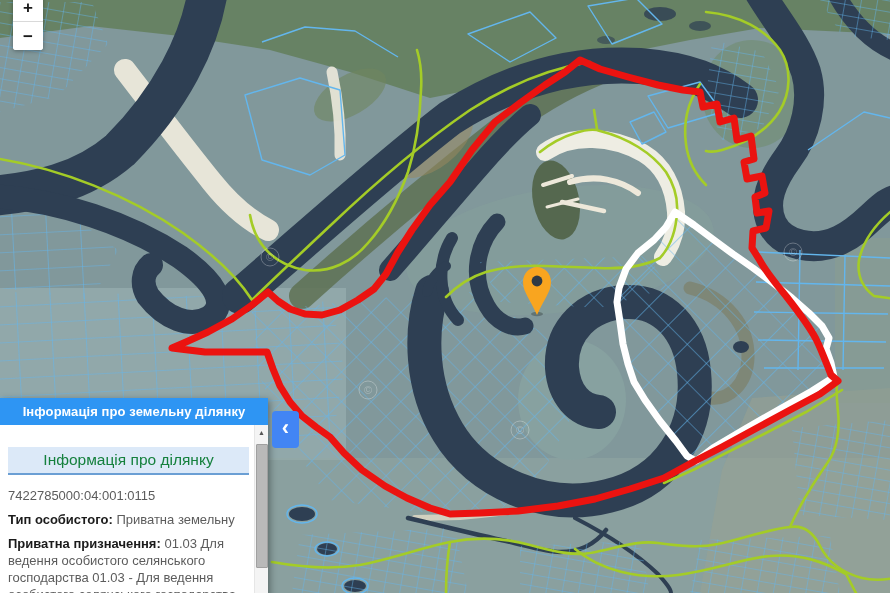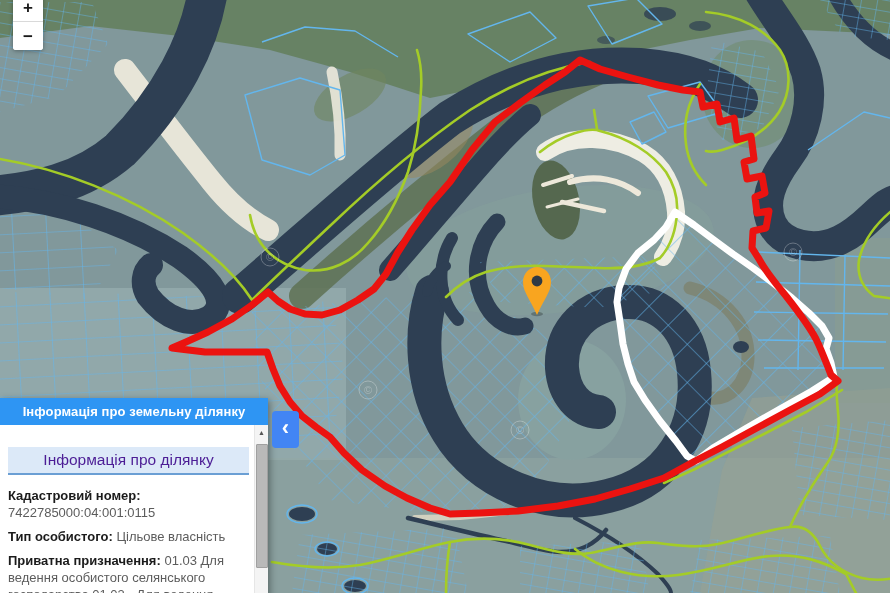--- a/index.html
+++ b/index.html
@@ -16,21 +16,21 @@
   .zdiv{height:1px;background:#d9d9d9;}
 
   
   .panel{position:absolute;left:0;top:374px;width:268px;height:219px;z-index:6;
          box-shadow:2px 2px 7px rgba(0,0,0,.35);margin-top:24px;}
   .panel-header{height:27px;background:#2E95F3;color:#fff;font-size:13px;font-weight:700;
                 display:flex;align-items:center;justify-content:center;letter-spacing:.1px;}
   .panel-body{position:relative;height:192px;background:#fff;overflow:hidden;}
   .inner{margin:22px 19px 0 8px;}
   .section-title{background:#DCE9F8;border-bottom:2px solid #6B9FD4;height:26px;line-height:26px;
-                 text-align:center;font-size:15.5px;color:#4c1d95;margin-bottom:12px;}
+                 text-align:center;font-size:15.5px;color:#15803d;margin-bottom:12px;}
   .field{font-size:13px;line-height:17px;color:#5C5C5C;margin-bottom:7px;}
   .field .lbl{color:#1B1B1B;font-weight:700;}
 
   
   .scrollbar{position:absolute;top:0;right:0;width:13px;height:100%;background:#F4F4F4;
              border-left:1px solid #E6E6E6;}
   .scroll-up{height:14px;display:flex;align-items:center;justify-content:center;
              font-size:7px;color:#555;cursor:pointer;}
   .scroll-thumb{position:absolute;left:1px;top:19px;width:10px;height:122px;background:#B9B9B9;
                 border:1px solid #A0A0A0;border-radius:1px;cursor:pointer;}
@@ -202,27 +202,26 @@
 
   <div class="panel">
     <div class="panel-header">
       <span>Інформація про земельну ділянку</span>
     </div>
     <div class="panel-body">
       <div class="inner">
         <div class="section-title">Інформація про ділянку</div>
 
         <div class="field">
-          <div class="lbl">Кадастровий номер:</div>
           <div class="val">7422785000:04:001:0115</div>
         </div>
 
         <div class="field">
           <span class="lbl">Тип особистого:</span>
-          <span class="val">Цільове власність</span>
+          <span class="val">Приватна земельну</span>
         </div>
 
         <div class="field">
           <span class="lbl">Приватна призначення:</span>
           <span class="val">01.03 Для ведення особистого селянського господарства 01.03 - Для ведення особистого селянського господарства</span>
         </div>
 
       </div>
 
       <div class="scrollbar">

